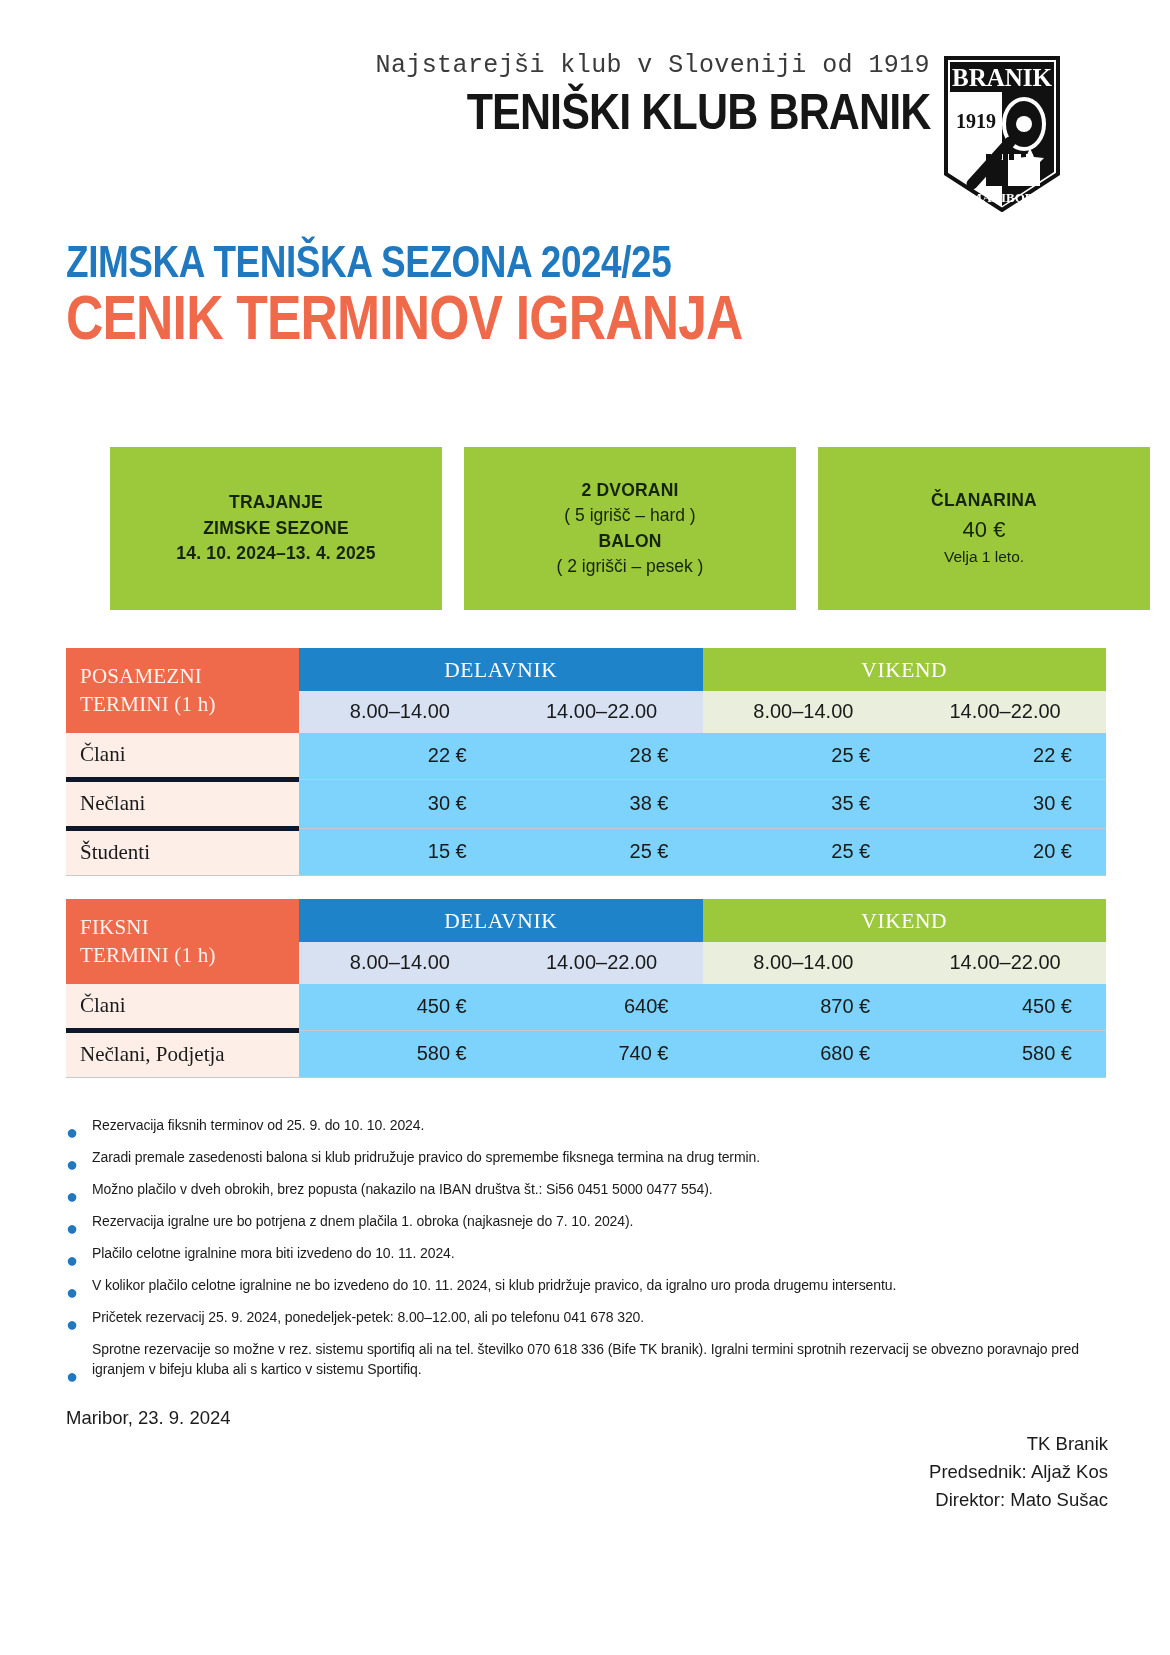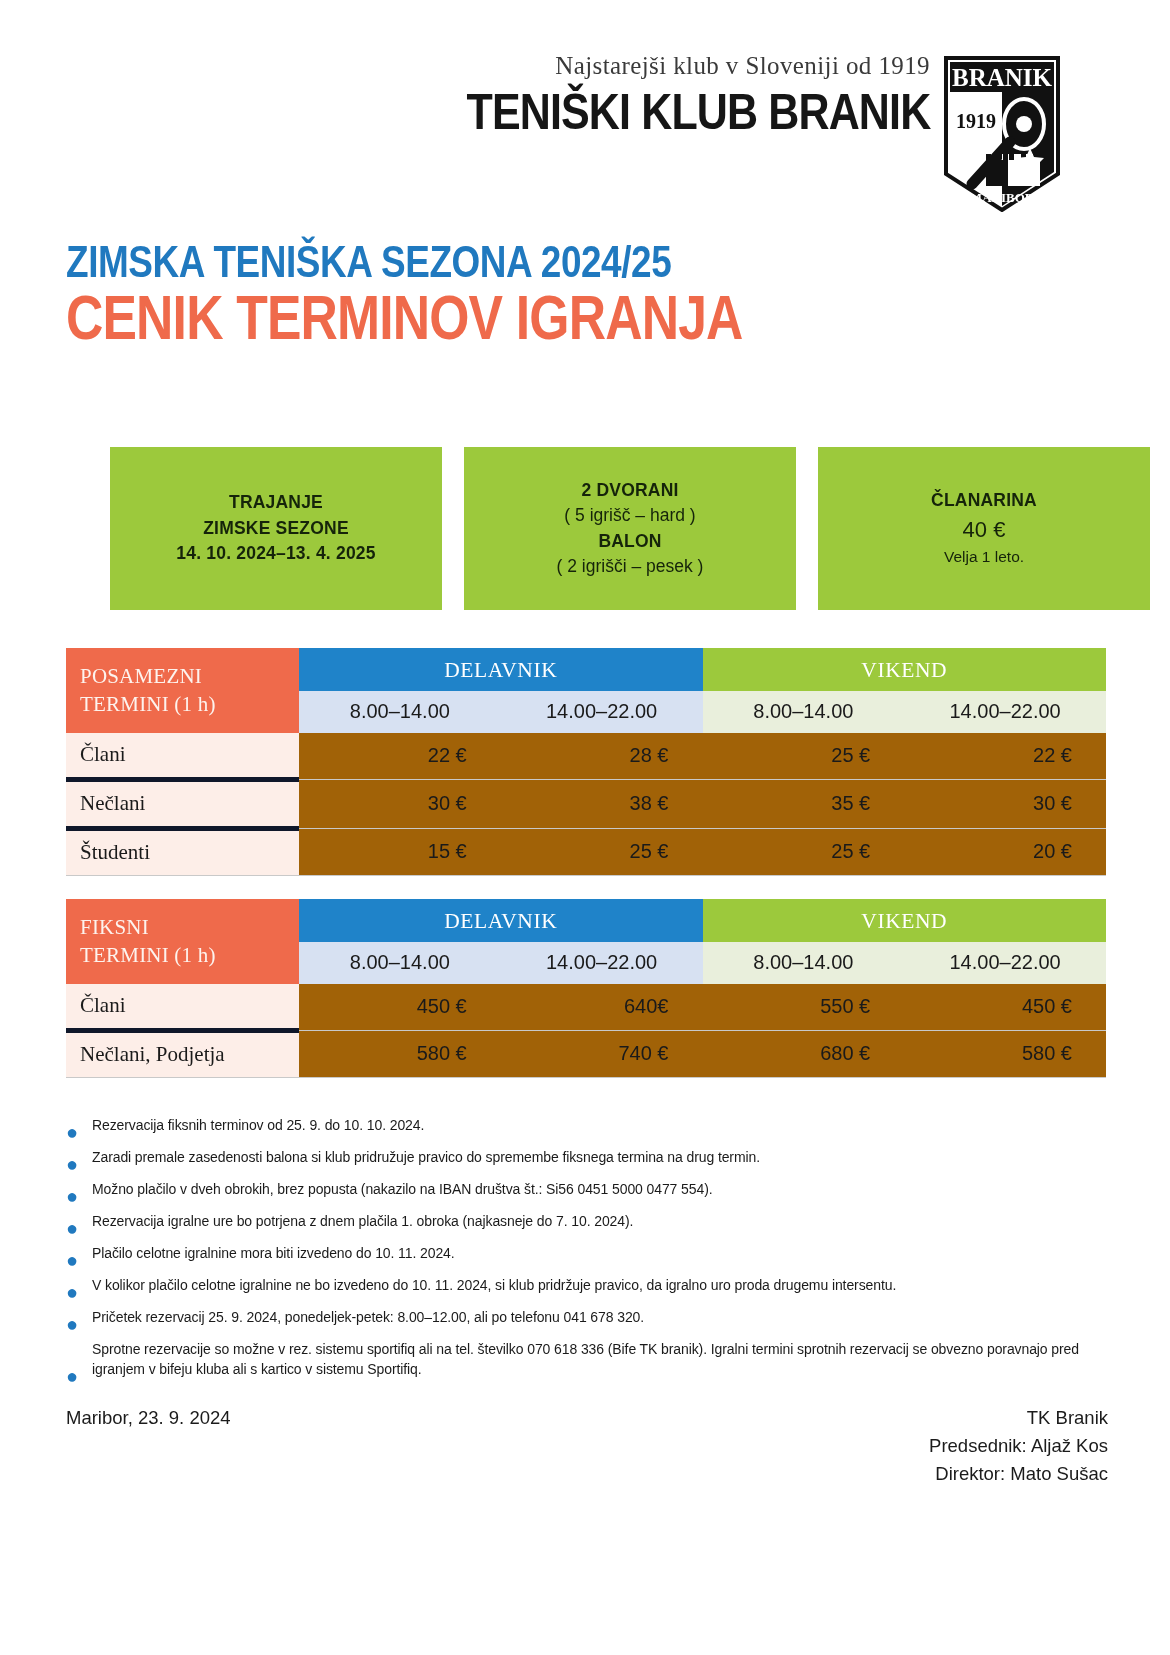--- a/index.html
+++ b/index.html
@@ -12,21 +12,21 @@
     -webkit-font-smoothing:antialiased;
     overflow:hidden;
     position:relative;
   }
   .page{position:relative;width:1170px;height:1655px;}
 
   
   .header{position:absolute;left:0;top:52px;width:1170px;height:170px;}
   .header-text{position:absolute;right:240px;top:0;text-align:right;}
   .club-tag{
-    font-family:Liberation Serif, serif;
+    font-family:Liberation Mono, monospace;
     font-size:25px;letter-spacing:.4px;color:#3a3a3a;
     line-height:1.1;white-space:nowrap;
   }
   .club-name{
     font-family:"Liberation Sans", sans-serif;
     font-weight:bold;
     font-size:50px;
     line-height:1.05;
     margin-top:6px;
     color:#161616;
@@ -103,21 +103,21 @@
     background:#fdeee8;
     font-family:"Liberation Serif", serif;
     font-size:21px;color:#1a1a1a;
     padding:9px 0 10px 14px;
     border-bottom:5px solid #0f172a;
   }
   td.val{
     font-size:20px;color:#1a1a1a;
     text-align:right;padding:9px 34px 10px 0;
     border-bottom:1px solid #c9c9c9;
-    background:#a16207;
+    background:#7dd3fc;
     margin-left:16px;
   }
   tr.last td{border-bottom:1px solid #c9c9c9;}
 
   
   .notes{position:absolute;left:66px;top:1116px;width:1042px;}
   .note{display:flex;align-items:flex-start;margin-bottom:6px;}
   .note .bullet{
     color:#2079bf;font-size:20px;line-height:1;
     width:26px;flex:0 0 26px;padding-top:6px;text-align:left;
@@ -125,21 +125,21 @@
   .note .txt{
     font-size:14px;line-height:1.42;color:#1b1b1b;
     letter-spacing:-.1px;flex:1 1 auto;
   }
   .note.tall .bullet{padding-top:26px;}
 
   
   .footer{position:absolute;left:66px;top:1404px;width:1042px;
           display:flex;justify-content:space-between;align-items:flex-start;}
   .footer .left{font-size:18.5px;color:#1b1b1b;line-height:1.5;}
-  .footer .right{font-size:18.5px;color:#1b1b1b;line-height:1.5;text-align:right;}
+  .footer .right{font-size:18.5px;color:#1b1b1b;line-height:1.5;text-align:right;margin-top:26px;}
 </style>
 </head>
 <body>
 
 <div class="page">
 
   <div class="header">
     <div class="header-text">
       <div class="club-tag">Najstarejši klub v Sloveniji od 1919</div>
       <div class="club-name">TENIŠKI KLUB BRANIK</div>
@@ -268,21 +268,21 @@
           <tr>
             <td class="sub-blue">8.00–14.00</td>
             <td class="sub-blue">14.00–22.00</td>
             <td class="sub-green">8.00–14.00</td>
             <td class="sub-green">14.00–22.00</td>
           </tr>
           <tr>
             <td class="rowlabel">Člani</td>
             <td class="val">450 €</td>
             <td class="val">640€</td>
-            <td class="val">550 €</td>
+            <td class="val">870 €</td>
             <td class="val">450 €</td>
           </tr>
           <tr class="last">
             <td class="rowlabel">Nečlani, Podjetja</td>
             <td class="val">580 €</td>
             <td class="val">740 €</td>
             <td class="val">680 €</td>
             <td class="val">580 €</td>
           </tr>
         </tbody>

